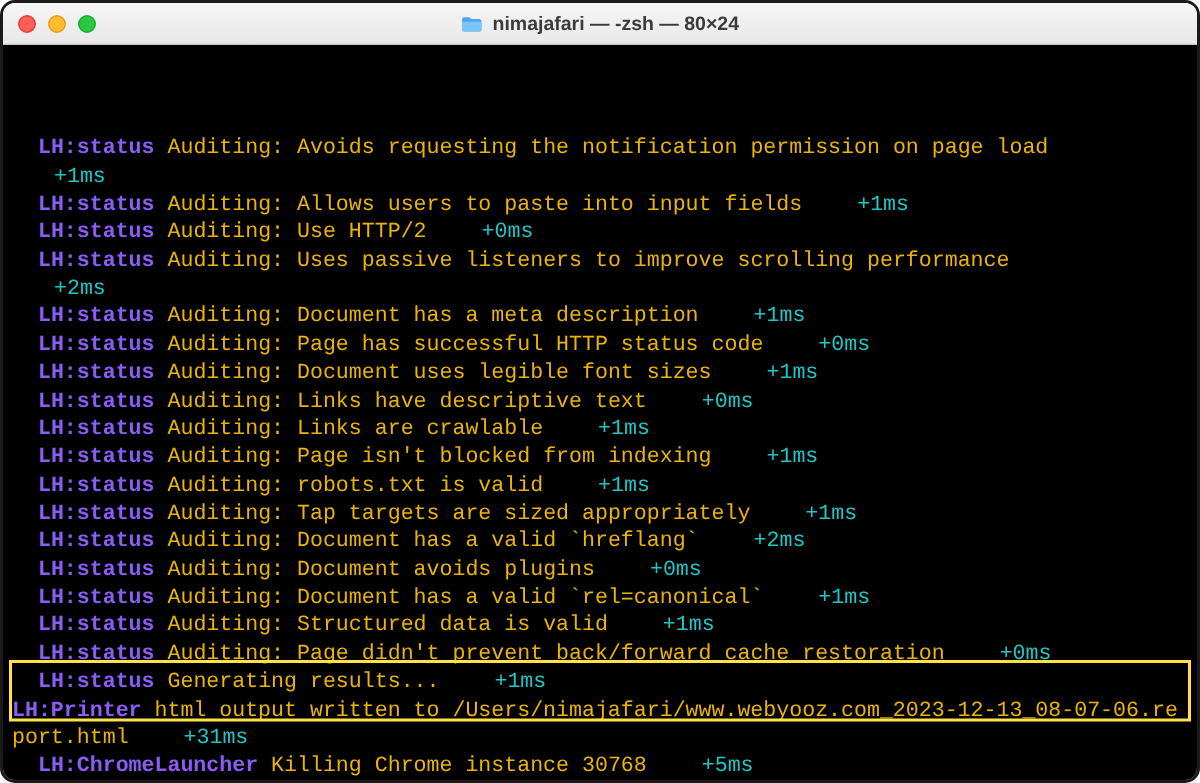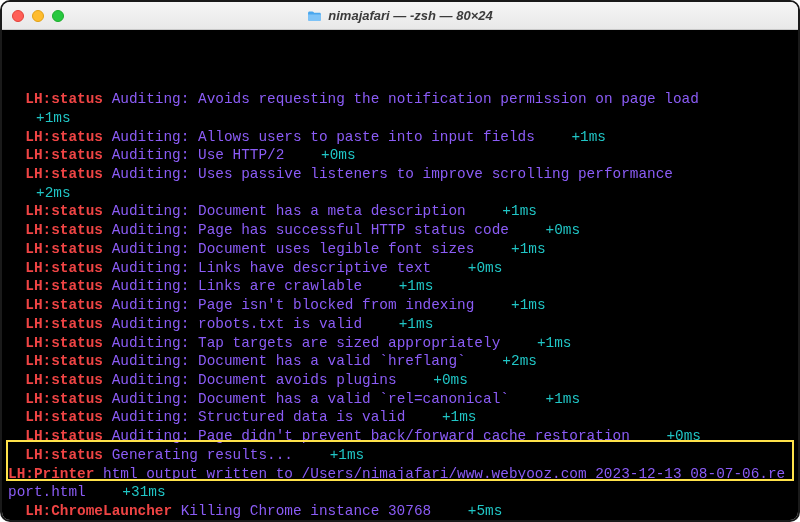--- a/index.html
+++ b/index.html
@@ -12,21 +12,20 @@
     overflow: hidden;
     display: flex; flex-direction: column;
   }
   .titlebar {
     height: 28px;
     background: linear-gradient(#f6f6f6, #e8e8e8);
     border-bottom: 1px solid #c9c9c9;
     display: flex; align-items: center;
     position: relative;
     flex-shrink: 0;
-    font-style: italic;
   }
   .traffic {
     display: flex; gap: 8px;
     position: absolute; left: 10px; top: 50%; transform: translateY(-50%);
   }
   .dot { width: 12px; height: 12px; border-radius: 50%; }
   .dot.red { background: #ff5f57; border: 0.5px solid #e24138; }
   .dot.yellow { background: #febc2e; border: 0.5px solid #e1a116; }
   .dot.green { background: #28c840; border: 0.5px solid #1dad2c; }
   .title-center {
@@ -41,22 +40,22 @@
     background: #000;
     color: #cfcfcf;
     font-size: 14.4px;
     line-height: 1.30;
     padding: 4px 6px 6px 6px;
     white-space: pre-wrap;
     word-break: break-all;
     position: relative;
     overflow: hidden;
   }
-  .tag { color: #ef4444; font-weight: bold; }
-  .txt { color: #8b5cf6; }
+  .tag { color: #8b5cf6; font-weight: bold; }
+  .txt { color: #eab308; }
   .ms  { color: #20c6c6; margin-left: 28px; }
   .row { display: block; }
   .highlight-box {
     position: absolute;
     border: 2px solid #ffe24a;
     pointer-events: none;
   }
 </style>
 </head>
 <body>

